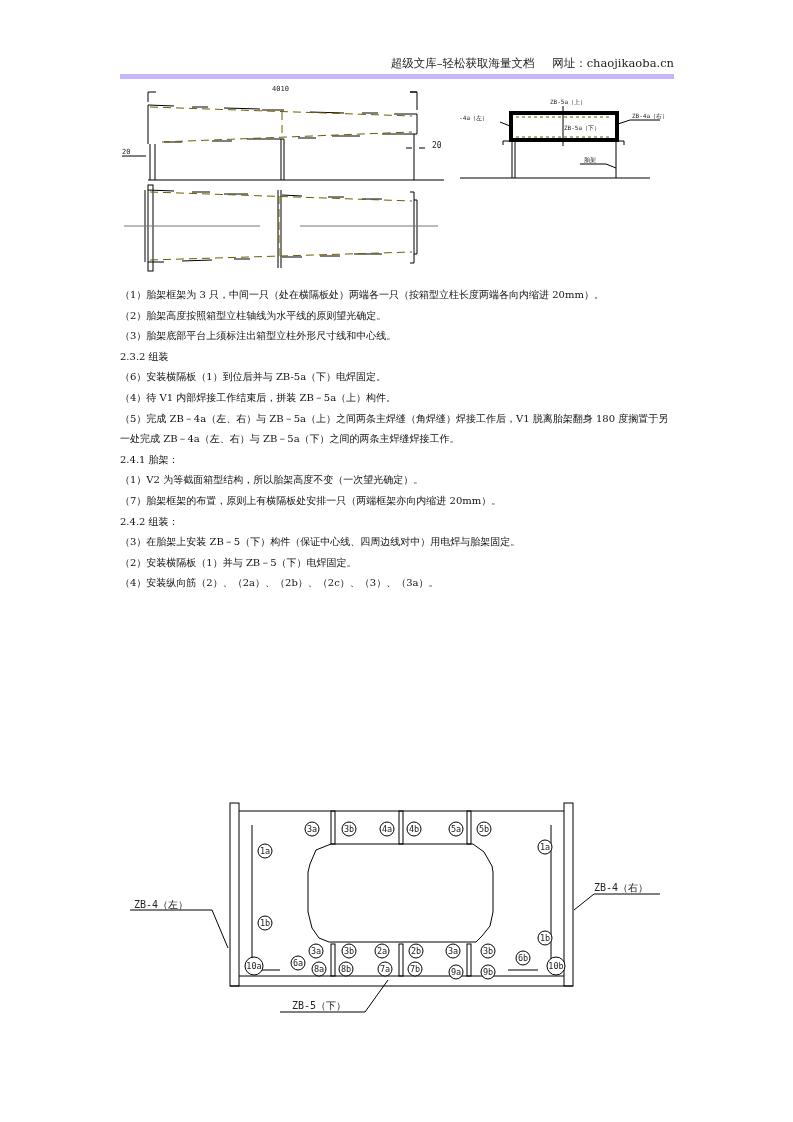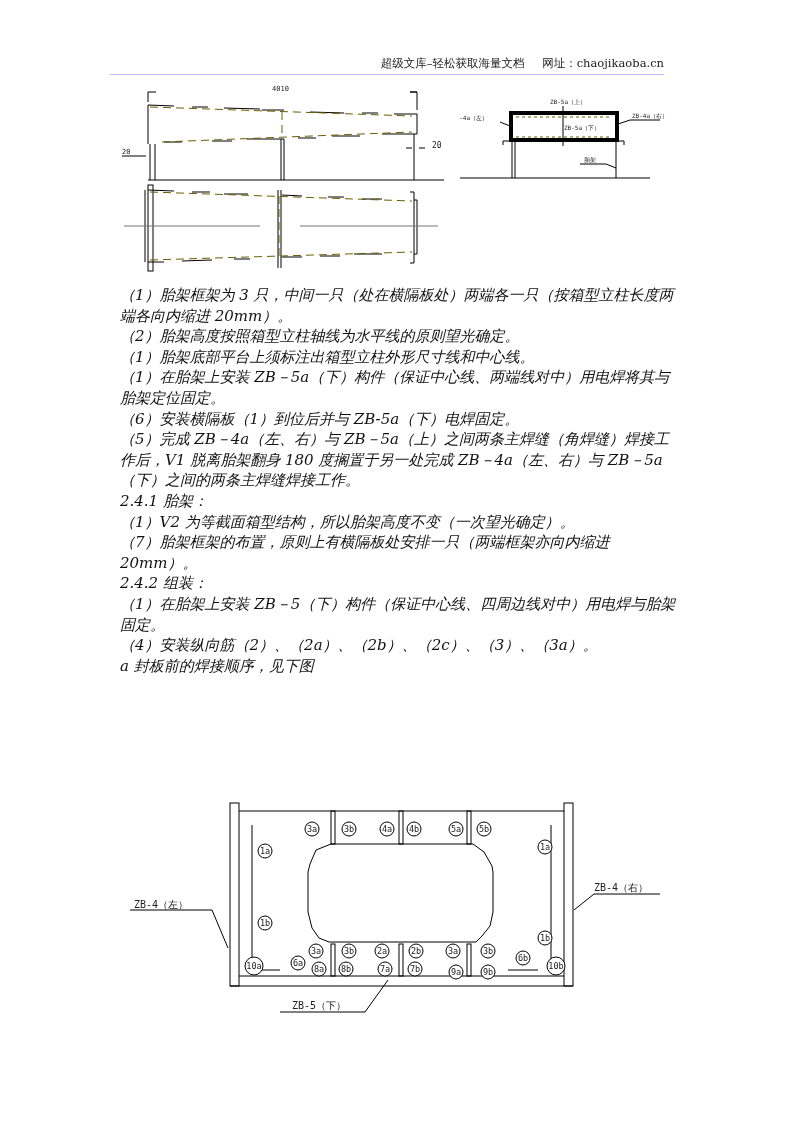--- a/index.html
+++ b/index.html
@@ -1,23 +1,23 @@
 <!DOCTYPE html>
 <html><head>
 <meta charset="utf-8">
 <style>
   html, body { margin: 0; padding: 0; background: #ffffff; }
   body { width: 793px; height: 1122px; position: relative; overflow: hidden;
          font-family: "DejaVu Serif", "Liberation Serif", serif; color: #111; }
-  .header { position: absolute; left: 110px; top: 56px; width: 554px; height: 18px;
-            border-bottom: 1px solid #c4b5fd; }
+  .header { position: absolute; left: 120px; top: 56px; width: 554px; height: 18px;
+            border-bottom: 5px solid #c4b5fd; }
   .header-text { position: absolute; right: 0; top: 0; font-size: 11.5px; color: #222; white-space: nowrap; }
   .header-text .url { margin-left: 14px; }
   .fig { position: absolute; }
-  .body-text { position: absolute; left: 120px; top: 285px; width: 556px; font-size: 15px; line-height: 20.6px; font-style: italic; }
+  .body-text { position: absolute; left: 120px; top: 285px; width: 556px; font-size: 10px; line-height: 20.6px; }
   .body-text p { margin: 0; }
   svg text { font-family: "DejaVu Sans Mono", "Liberation Mono", monospace; }
 </style>
 </head>
 <body>
 
 <div class="header">
   <div class="header-text">
     <span>超级文库–轻松获取海量文档</span>
     <span class="url">网址：chaojikaoba.cn</span>
@@ -123,31 +123,32 @@
   <text x="90" y="24" font-size="6" fill="#222">ZB-5a（上）</text>
   <text x="-8" y="40" font-size="6" fill="#222">ZB-4a（左）</text>
   <text x="172" y="38" font-size="6" fill="#222">ZB-4a（右）</text>
   <text x="104" y="50" font-size="6" fill="#222">ZB-5a（下）</text>
   <text x="124" y="82" font-size="6" fill="#222">胎架</text>
 </svg>
 
 <div class="body-text">
   <p>（1）胎架框架为 3 只，中间一只（处在横隔板处）两端各一只（按箱型立柱长度两端各向内缩进 20mm）。</p>
   <p>（2）胎架高度按照箱型立柱轴线为水平线的原则望光确定。</p>
-  <p>（1）胎架底部平台上须标注出箱型立柱外形尺寸线和中心线。</p>
-  <p>（1）在胎架上安装 ZB－5a（下）构件（保证中心线、两端线对中）用电焊将其与胎架定位固定。</p>
+  <p>（3）胎架底部平台上须标注出箱型立柱外形尺寸线和中心线。</p>
+  <p>2.3.2 组装</p>
   <p>（6）安装横隔板（1）到位后并与 ZB-5a（下）电焊固定。</p>
+  <p>（4）待 V1  内部焊接工作结束后，拼装 ZB－5a（上）构件。</p>
   <p>（5）完成 ZB－4a（左、右）与 ZB－5a（上）之间两条主焊缝（角焊缝）焊接工作后，V1 脱离胎架翻身 180  度搁置于另一处完成 ZB－4a（左、右）与 ZB－5a（下）之间的两条主焊缝焊接工作。</p>
   <p>2.4.1  胎架：</p>
   <p>（1）V2  为等截面箱型结构，所以胎架高度不变（一次望光确定）。</p>
   <p>（7）胎架框架的布置，原则上有横隔板处安排一只（两端框架亦向内缩进 20mm）。</p>
   <p>2.4.2  组装：</p>
-  <p>（1）在胎架上安装 ZB－5（下）构件（保证中心线、四周边线对中）用电焊与胎架固定。</p>
+  <p>（3）在胎架上安装 ZB－5（下）构件（保证中心线、四周边线对中）用电焊与胎架固定。</p>
+  <p>（2）安装横隔板（1）并与 ZB－5（下）电焊固定。</p>
   <p>（4）安装纵向筋（2）、（2a）、（2b）、（2c）、（3）、（3a）。</p>
-  <p>a  封板前的焊接顺序，见下图</p>
 </div>
 
 <svg class="fig" style="left:120px;top:800px" width="560" height="220" viewBox="0 0 560 220">
   <g stroke="#000" stroke-width="1" fill="none">
 
     <rect x="110" y="3" width="9" height="183"></rect>
     <rect x="444" y="3" width="9" height="183"></rect>
 
     <line x1="119" y1="11" x2="444" y2="11"></line>
 

